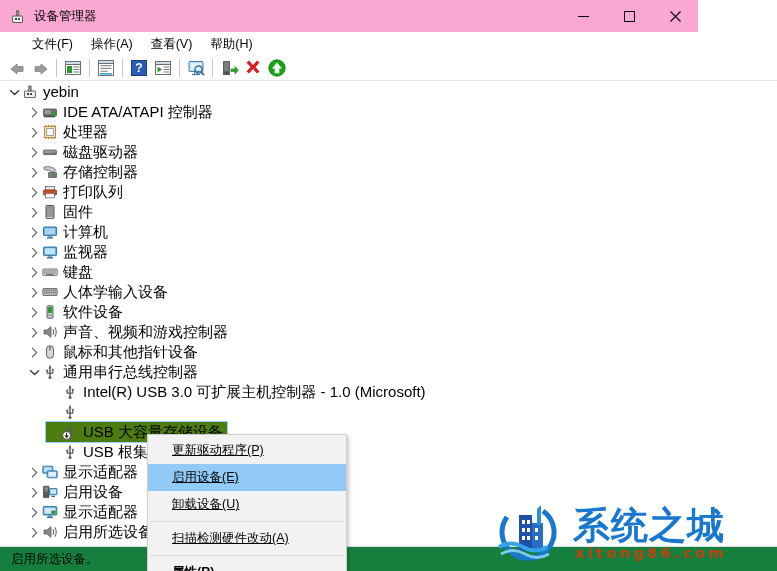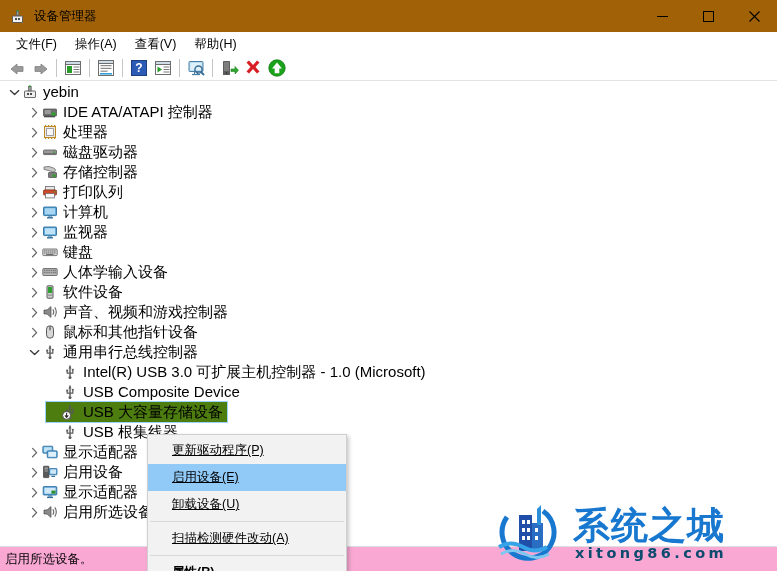--- a/index.html
+++ b/index.html
@@ -19,23 +19,23 @@
     height: 571px;
     overflow: hidden;
     background: #ffffff;
     box-sizing: border-box;
   }
 
   
   .titlebar {
     position: absolute;
     top: 0; left: 0;
-    width: 777px;
+    width: 698px;
     height: 32px;
-    background: #a16207;
+    background: #f9a8d4;
     display: flex;
     align-items: center;
   }
   .title-icon {
     margin-left: 9px;
     width: 17px;
     height: 17px;
     position: relative;
     flex: none;
   }
@@ -65,21 +65,21 @@
 
   
   .menubar {
     position: absolute;
     top: 33px; left: 0;
     width: 777px;
     height: 22px;
     background: #ffffff;
     display: flex;
     align-items: center;
-    padding-left: 7px;
+    padding-left: 23px;
     box-sizing: border-box;
     text-align: center;
   }
   .menu-item {
     font-size: 12.5px;
     color: #000000;
     padding: 2px 9px 2px 9px;
     white-space: nowrap;
     cursor: default;
   }
@@ -161,25 +161,25 @@
     color: #000000;
     line-height: 16px;
   }
 
   
   .statusbar {
     position: absolute;
     bottom: 0; left: 0;
     width: 777px;
     height: 25px;
-    background: #f9a8d4;
+    background: #15803d;
     border-top: 1px solid #dedede;
     display: flex;
     align-items: center;
-    padding-left: 5px;
+    padding-left: 11px;
     box-sizing: border-box;
   }
   .status-text {
     font-size: 12.5px;
     color: #000000;
   }
 
   
   .ctxmenu {
     position: absolute;
@@ -233,21 +233,21 @@
     color: #1878d0;
     letter-spacing: 1px;
     font-family: "DejaVu Sans", "Liberation Sans", sans-serif;
   }
   .wm-sub {
     position: absolute;
     left: 78px;
     top: 44px;
     font-size: 14.5px;
     font-weight: bold;
-    color: #0c4a6e;
+    color: #c2410c;
     letter-spacing: 3.4px;
     font-family: "DejaVu Sans", "Liberation Sans", sans-serif;
   }
 </style>
 </head>
 <body>
 
 <div id="app">
 
   <div class="titlebar">
@@ -484,20 +484,42 @@
       </div>
       <div class="row">
         <div style="width: 26px; flex: 0 0 auto;"></div>
         <div class="row-hit">
           <span class="chev">
             <svg width="15" height="15" viewBox="0 0 15 15">
               <path d="M5.6 3.4 L9.6 7.6 L5.6 11.8" fill="none" stroke="#6a6a6a" stroke-width="1.35" stroke-linecap="round" stroke-linejoin="round"></path>
             </svg>
           </span>
           <span class="dev-icon"><svg width="16" height="16" viewBox="0 0 16 16">
+              <rect x="4" y="1.5" width="8" height="13" rx="0.6" fill="#d8d8d8" stroke="#4a4a4a" stroke-width="0.9"></rect>
+              <g stroke="#4a4a4a" stroke-width="0.9">
+                <line x1="4" y1="4" x2="12" y2="4"></line>
+                <line x1="4" y1="6" x2="12" y2="6"></line>
+                <line x1="4" y1="8" x2="12" y2="8"></line>
+                <line x1="4" y1="10" x2="12" y2="10"></line>
+                <line x1="4" y1="12" x2="12" y2="12"></line>
+              </g>
+              <rect x="5.5" y="2.2" width="5" height="1.2" fill="#7d7d7d"></rect>
+            </svg></span>
+          <span class="row-label">固件</span>
+        </div>
+      </div>
+      <div class="row">
+        <div style="width: 26px; flex: 0 0 auto;"></div>
+        <div class="row-hit">
+          <span class="chev">
+            <svg width="15" height="15" viewBox="0 0 15 15">
+              <path d="M5.6 3.4 L9.6 7.6 L5.6 11.8" fill="none" stroke="#6a6a6a" stroke-width="1.35" stroke-linecap="round" stroke-linejoin="round"></path>
+            </svg>
+          </span>
+          <span class="dev-icon"><svg width="16" height="16" viewBox="0 0 16 16">
               <rect x="1.5" y="3" width="13" height="8.6" rx="0.8" fill="#4e9ed4" stroke="#2f6f9c" stroke-width="0.9"></rect>
               <rect x="2.8" y="4.2" width="10.4" height="6.2" fill="#a8d6f2"></rect>
               <path d="M5 13.8 L11 13.8" stroke="#2f6f9c" stroke-width="1.4"></path>
               <path d="M7 11.6 L7 13.8 M9 11.6 L9 13.8" stroke="#2f6f9c" stroke-width="1"></path>
             </svg></span>
           <span class="row-label">计算机</span>
         </div>
       </div>
       <div class="row">
         <div style="width: 26px; flex: 0 0 auto;"></div>
@@ -663,21 +685,20 @@
           <span class="chev"></span>
           <span class="dev-icon"><svg width="16" height="16" viewBox="0 0 16 16">
               <path d="M8 1.6 L8 12.5" stroke="#5a5a5a" stroke-width="1.4"></path>
               <circle cx="8" cy="13.4" r="1.5" fill="#5a5a5a"></circle>
               <path d="M8 2 L6.4 4.6 L9.6 4.6 Z" fill="#5a5a5a"></path>
               <path d="M5.2 7.2 L5.2 9.2 L8 9.2" fill="none" stroke="#5a5a5a" stroke-width="1.2"></path>
               <rect x="4.2" y="5.6" width="2" height="2" fill="#5a5a5a"></rect>
               <path d="M10.8 6.6 L10.8 9.2 L8 9.2" fill="none" stroke="#5a5a5a" stroke-width="1.2"></path>
               <circle cx="10.8" cy="5.8" r="1.1" fill="#5a5a5a"></circle>
             </svg></span>
-          <span class="row-label">USB Composite Device</span>
         </div>
       </div>
       <div class="row selected">
         <div style="width: 46px; flex: 0 0 auto;"></div>
         <div class="row-hit">
           <span class="chev"></span>
           <span class="dev-icon"><svg width="16" height="16" viewBox="0 0 16 16">
               <path d="M8 1.6 L8 12.5" stroke="#5a5a5a" stroke-width="1.4"></path>
               <circle cx="8" cy="13.4" r="1.5" fill="#5a5a5a"></circle>
               <path d="M8 2 L6.4 4.6 L9.6 4.6 Z" fill="#5a5a5a"></path>

